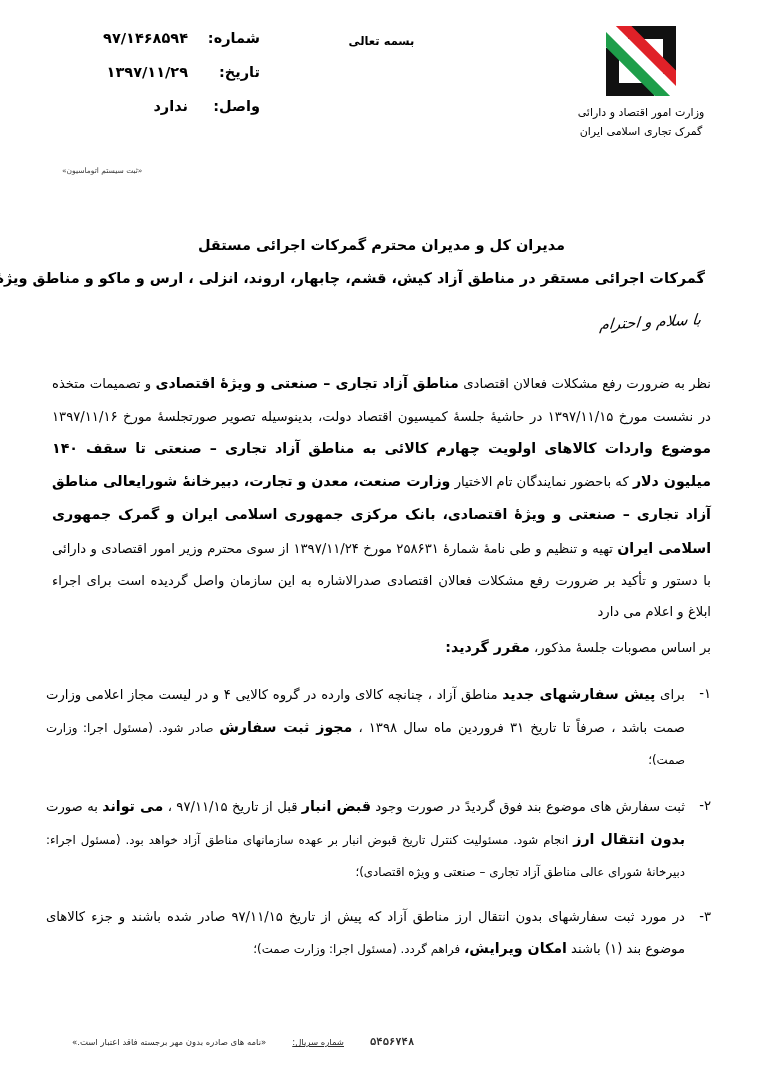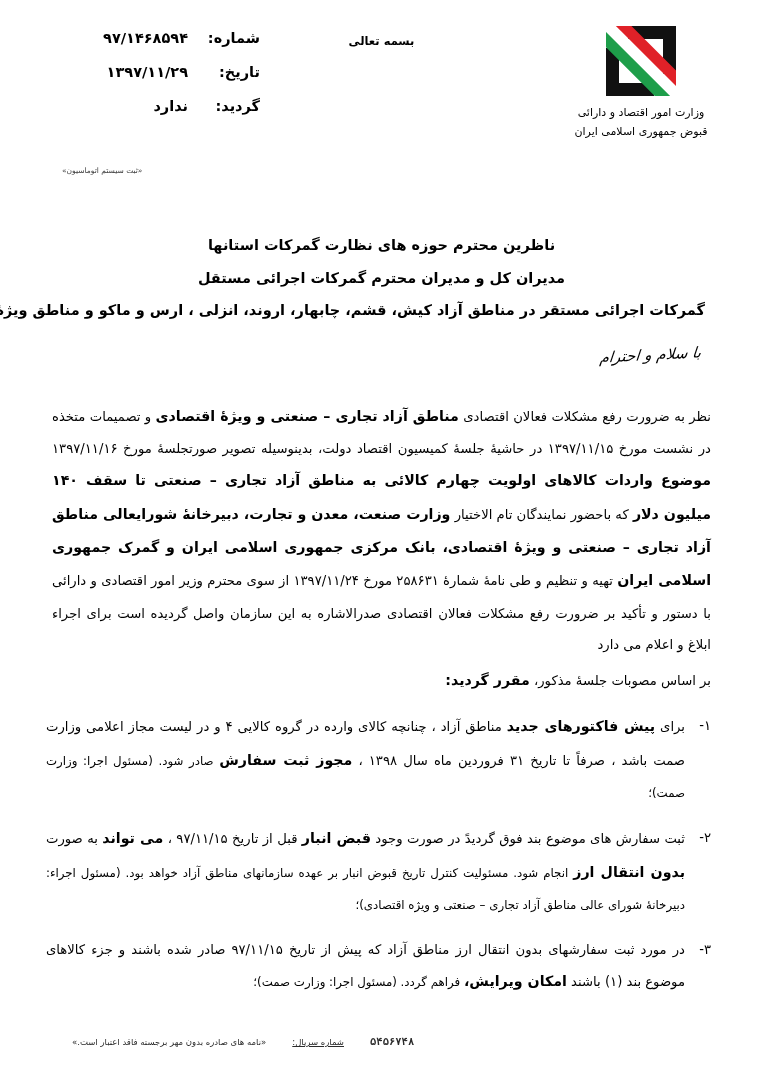--- a/index.html
+++ b/index.html
@@ -277,64 +277,63 @@
         <div class="frame-inner"></div>
         <div class="notch-tl"></div>
         <div class="notch-br"></div>
         <div class="stripes">
           <i class="s-green"></i>
           <i class="s-white"></i>
           <i class="s-red"></i>
         </div>
       </div>
       <div class="logo-line1">وزارت امور اقتصاد و دارائی</div>
-      <div class="logo-line2">قبوض جمهوری اسلامی ایران</div>
+      <div class="logo-line2">گمرک تجاری اسلامی ایران</div>
     </div>
 
     <div class="bismillah">بسمه تعالی</div>
 
     <div class="meta">
       <div class="meta-row">
         <span class="meta-label">شماره:</span>
         <span class="meta-value num">۹۷/۱۴۶۸۵۹۴</span>
       </div>
       <div class="meta-row">
         <span class="meta-label">تاریخ:</span>
         <span class="meta-value num">۱۳۹۷/۱۱/۲۹</span>
       </div>
       <div class="meta-row pin">
-        <span class="meta-label">گردید:</span>
+        <span class="meta-label">واصل:</span>
         <span class="meta-value">ندارد</span>
       </div>
     </div>
 
     <div class="automation-note">«ثبت سیستم اتوماسیون»</div>
 
   </div>
 
   <div class="addressees">
-    <div class="addressee-line">ناظرین محترم حوزه های نظارت گمرکات استانها</div>
     <div class="addressee-line">مدیران کل و مدیران محترم گمرکات اجرائی مستقل</div>
     <div class="addressee-line">گمرکات اجرائی مستقر در مناطق آزاد کیش، قشم، چابهار، اروند، انزلی ، ارس و ماکو و مناطق ویژهٔ اقتصادی</div>
   </div>
 
   <div class="greeting">
     <span class="greeting-text">با سلام و احترام</span>
   </div>
 
   <div class="body-block">
     <p class="body-line"><span>نظر به ضرورت رفع مشکلات فعالان اقتصادی </span><b>مناطق آزاد تجاری – صنعتی و ویژهٔ اقتصادی</b><span> و تصمیمات متخذه در نشست مورخ ۱۳۹۷/۱۱/۱۵ در حاشیهٔ جلسهٔ کمیسیون اقتصاد دولت، بدینوسیله تصویر صورتجلسهٔ مورخ ۱۳۹۷/۱۱/۱۶ </span><b>موضوع واردات کالاهای اولویت چهارم کالائی به مناطق آزاد تجاری – صنعتی تا سقف ۱۴۰ میلیون دلار</b><span> که باحضور نمایندگان تام الاختیار </span><b>وزارت صنعت، معدن و تجارت، دبیرخانهٔ شورایعالی مناطق آزاد تجاری – صنعتی و ویژهٔ اقتصادی، بانک مرکزی جمهوری اسلامی ایران و گمرک جمهوری اسلامی ایران</b><span> تهیه و تنظیم و طی نامهٔ شمارهٔ ۲۵۸۶۳۱ مورخ ۱۳۹۷/۱۱/۲۴ از سوی محترم وزیر امور اقتصادی و دارائی با دستور و تأکید بر ضرورت رفع مشکلات فعالان اقتصادی صدرالاشاره به این سازمان واصل گردیده است برای اجراء ابلاغ و اعلام می دارد</span></p>
     <p class="resolved"><span>بر اساس مصوبات جلسهٔ مذکور، </span><b>مقرر گردید:</b></p>
   </div>
 
   <div class="clauses">
 
     <div class="clause">
       <div class="clause-num">۱-</div>
-      <div class="clause-text"><span>برای </span><b>پیش فاکتورهای جدید</b><span> مناطق آزاد ، چنانچه کالای وارده در گروه کالایی ۴ و در لیست مجاز اعلامی وزارت صمت باشد ، صرفاً تا تاریخ ۳۱ فروردین ماه سال ۱۳۹۸ ، </span><b>مجوز ثبت سفارش</b><span class="paren"> صادر شود. (مسئول اجرا: وزارت صمت)؛</span></div>
+      <div class="clause-text"><span>برای </span><b>پیش سفارشهای جدید</b><span> مناطق آزاد ، چنانچه کالای وارده در گروه کالایی ۴ و در لیست مجاز اعلامی وزارت صمت باشد ، صرفاً تا تاریخ ۳۱ فروردین ماه سال ۱۳۹۸ ، </span><b>مجوز ثبت سفارش</b><span class="paren"> صادر شود. (مسئول اجرا: وزارت صمت)؛</span></div>
     </div>
 
     <div class="clause">
       <div class="clause-num">۲-</div>
       <div class="clause-text"><span>ثبت سفارش های موضوع بند فوق گردیدً در صورت وجود </span><b>قبض انبار</b><span> قبل از تاریخ ۹۷/۱۱/۱۵ ، </span><b>می تواند</b><span> به صورت </span><b>بدون انتقال ارز</b><span class="paren"> انجام شود. مسئولیت کنترل تاریخ قبوض انبار بر عهده سازمانهای مناطق آزاد خواهد بود. (مسئول اجراء: دبیرخانهٔ شورای عالی مناطق آزاد تجاری – صنعتی و ویژه اقتصادی)؛</span></div>
     </div>
 
     <div class="clause">
       <div class="clause-num">۳-</div>
       <div class="clause-text"><span>در مورد ثبت سفارشهای بدون انتقال ارز مناطق آزاد که پیش از تاریخ ۹۷/۱۱/۱۵ صادر شده باشند و جزء کالاهای موضوع بند (۱) باشند </span><b>امکان ویرایش،</b><span class="paren"> فراهم گردد. (مسئول اجرا: وزارت صمت)؛</span></div>

